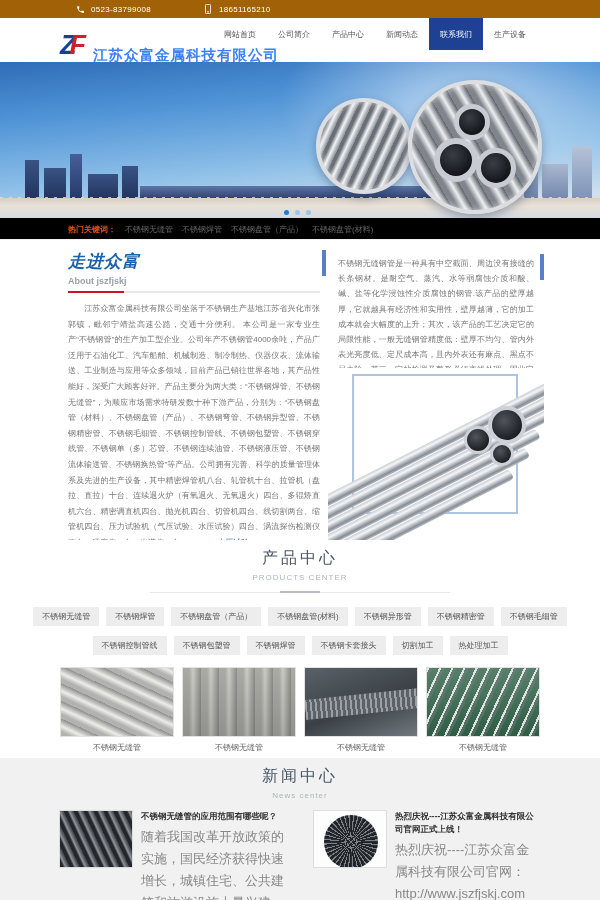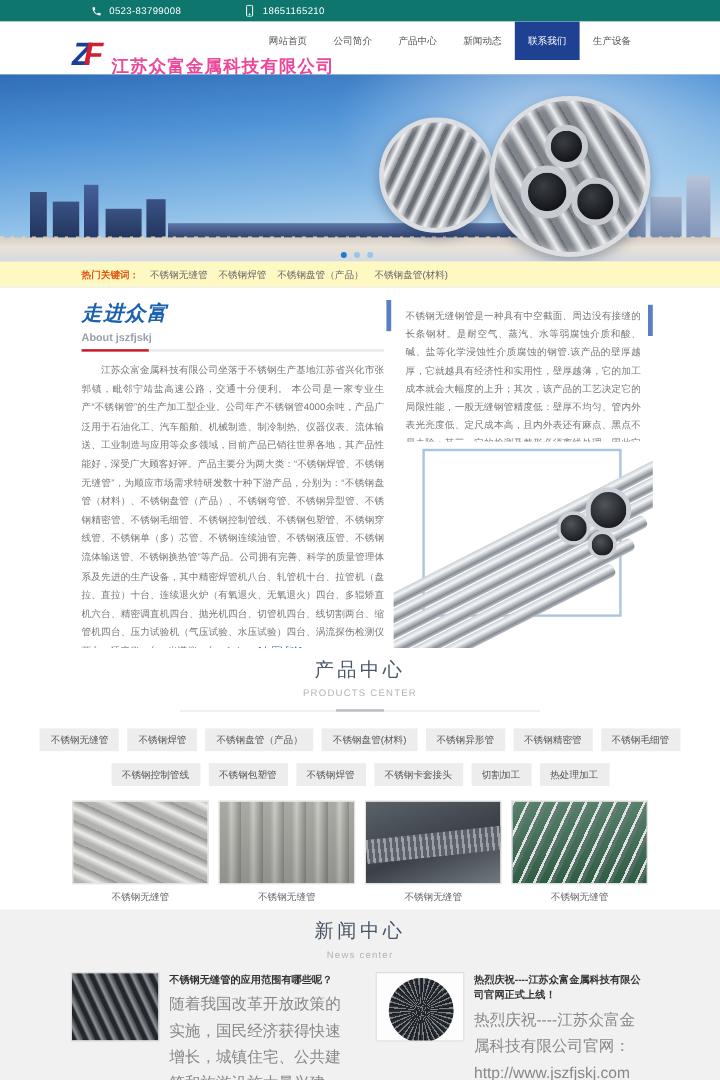--- a/index.html
+++ b/index.html
@@ -1,32 +1,32 @@
 <!DOCTYPE html>
 <html><head>
 <meta charset="utf-8">
 <style>
   * { margin:0; padding:0; box-sizing:border-box; }
   html,body { width:600px; font-family:"Liberation Sans","DejaVu Sans",sans-serif; }
   body { background:#fff; }
   .page { position:relative; width:600px; height:900px; overflow:hidden; background:#fff; }
 
   
-  .topbar { position:absolute; top:0; left:0; width:600px; height:18px; background:#0f766e; color:#fff; }
+  .topbar { position:absolute; top:0; left:0; width:600px; height:18px; background:#a16207; color:#fff; }
   .topbar-inner { position:absolute; left:75px; top:0; height:18px; display:flex; align-items:center; gap:6px; font-size:8px; }
   .tb-ico { display:inline-flex; width:10px; height:10px; align-items:center; justify-content:center; }
   .tb-num { letter-spacing:.3px; }
   .tb-gap { width:40px; }
 
   
   .header { position:absolute; top:18px; left:0; width:600px; height:44px; background:#fff; }
   .logo { position:absolute; left:60px; top:7px; display:flex; align-items:center; }
   .logo-z { font-size:27px; font-weight:bold; font-style:italic; color:#1a3f9a; letter-spacing:-3px; }
   .logo-f { font-size:27px; font-weight:bold; font-style:italic; color:#cf2030; margin-left:-4px; }
-  .logo-name { margin-left:7px; font-size:14.5px; font-weight:bold; color:#ec4899; letter-spacing:1px;margin-top:21px; }
+  .logo-name { margin-left:7px; font-size:14.5px; font-weight:bold; color:#3b82f6; letter-spacing:1px;margin-top:21px; }
   .nav { position:absolute; right:63px; top:0; height:32px; display:flex; align-items:stretch; }
   .nav-item { display:flex; align-items:center; padding:0 11px; font-size:8px; color:#555; cursor:pointer; }
   .nav-item.active { background:#1e4193; color:#fff; }
 
   
   .banner { position:absolute; top:62px; left:0; width:600px; height:156px; overflow:hidden;
             background:linear-gradient(175deg,#2f6db8 0%,#4f93d6 28%,#8fc0e8 62%,#cfdfee 88%,#e7e3da 100%); }
   .sky-glow { position:absolute; right:-40px; top:-60px; width:360px; height:200px; border-radius:50%;
               background:radial-gradient(closest-side,rgba(255,255,255,.55),rgba(255,255,255,0)); }
   .skyline { position:absolute; left:0; bottom:20px; width:600px; height:46px; }
@@ -52,21 +52,21 @@
           background:repeating-linear-gradient(60deg,#80858c 0 5px,#eceef0 11px,#5d626a 18px); }
   .pipe-end { position:absolute; border-radius:50%; border:6px solid #c8ccd2; background:radial-gradient(circle at 40% 35%,#3a3e45,#14161a 70%); }
   .pe1 { left:22px; top:54px; width:44px; height:44px; }
   .pe2 { left:64px; top:64px; width:40px; height:40px; border-width:5px; }
   .pe3 { left:42px; top:20px; width:36px; height:36px; border-width:5px; }
   .dots { position:absolute; left:284px; top:148px; display:flex; gap:6px; }
   .dot { width:5px; height:5px; border-radius:50%; background:#9cc4ea; cursor:pointer; }
   .dot.on { background:#1f7bd4; }
 
   
-  .keywords { position:absolute; top:218px; left:0; width:600px; height:22px; background:#fef9c3; border-bottom:1px solid #f0f0f0; }
+  .keywords { position:absolute; top:218px; left:0; width:600px; height:22px; background:#000000; border-bottom:1px solid #f0f0f0; }
   .kw-inner { position:absolute; left:68px; top:0; height:22px; display:flex; align-items:center; gap:9px; font-size:8px; }
   .kw-label { color:#e4550e; font-weight:bold; }
   .kw-link { color:#666; cursor:pointer; }
 
   
   .about { position:absolute; top:240px; left:0; width:600px; height:300px; background:#fff; }
   .about-left { position:absolute; left:68px; top:10px; width:252px; }
   .about-title { font-size:17px; font-weight:bold; color:#1b62ae; letter-spacing:1px;font-style:italic; }
   .about-sub { font-size:9px; color:#9aa0a8; margin-top:3px; font-weight:bold; }
   .about-rule { position:relative; margin-top:5px; height:2px; background:#e8e8e8; }

